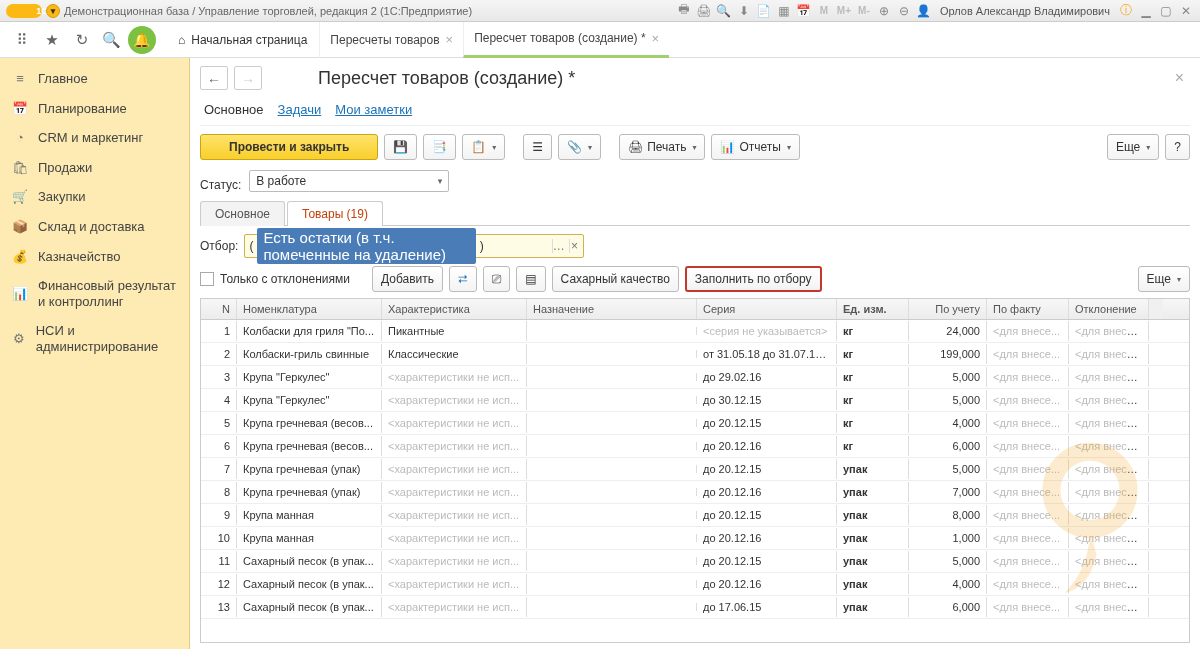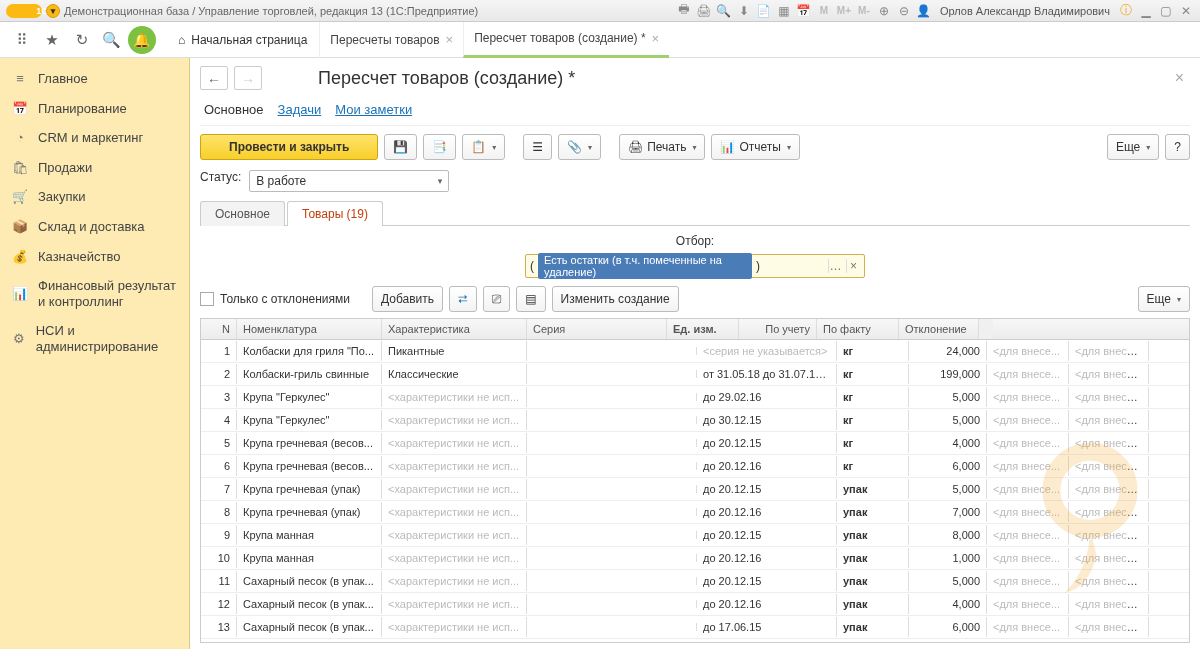--- a/index.html
+++ b/index.html
@@ -31,28 +31,28 @@
 .subnav { display: flex; gap: 14px; padding: 6px 4px 8px 4px; border-bottom: 1px solid #eee; font-size: 13px; }
 .subnav span { color: #1a73b7; cursor: pointer; }
 .subnav span.active { color: #333; text-decoration: none; border-bottom: 0; }
 .subnav span:not(.active) { text-decoration: underline; }
 .toolbar { display: flex; align-items: center; gap: 6px; padding: 8px 0; }
 .btn { height: 26px; border: 1px solid #bbb; background: linear-gradient(#fff,#f3f3f3); border-radius: 3px; display: inline-flex; align-items: center; justify-content: center; padding: 0 8px; font-size: 12px; color: #333; gap: 4px; }
 .btn.yellow { background: linear-gradient(#ffe36b,#f9cf2b); border-color: #c9a416; font-weight: bold; color: #333; padding: 0 28px; }
 .btn .drop { font-size: 8px; color: #666; margin-left: 2px; }
 .toolbar .gap { width: 6px; }
 .toolbar .right { margin-left: auto; display: flex; gap: 6px; }
-.statusline { display: flex; align-items: flex-start; gap: 8px; padding: 2px 0 8px 0; font-size: 12px; }
+.statusline { display: flex; align-items: flex-end; gap: 8px; padding: 2px 0 8px 0; font-size: 12px; }
 .statusline .sel { height: 22px; border: 1px solid #bbb; background: #fff; display: flex; align-items: center; padding: 0 6px; min-width: 200px; justify-content: space-between; border-radius: 2px;}
 .tabs2 { display: flex; border-bottom: 1px solid #ccc; }
 .tabs2 .t { padding: 5px 14px; border: 1px solid #ccc; border-bottom: none; background: #f3f3f3; font-size: 12px; color: #555; border-radius: 3px 3px 0 0; margin-right: 2px; position: relative; top: 1px;}
 .tabs2 .t.active { background: #fff; color: #c2410c; }
-.filterline { display: flex; align-items: center; gap: 6px; padding: 8px 0; flex-direction: column; }
+.filterline { display: flex; align-items: center; gap: 6px; padding: 8px 0; }
 .filterbox { height: 24px; border: 1px solid #d0b050; background: #fffce6; display: flex; align-items: center; padding: 0 4px; gap: 4px; border-radius: 2px; }
-.filterbox .chip { background: #4a7db8; color: #fff; padding: 1px 6px; border-radius: 2px; font-size: 11px; }
+.filterbox .chip { background: #4a7db8; color: #fff; padding: 1px 6px; border-radius: 2px; font-size: 15px; }
 .filterbox input { border: none; background: transparent; width: 60px; outline: none; }
 .filterbox .dots { width: 16px; text-align: center; color: #777; border-left: 1px solid #ddd;}
 .filterbox .x { width: 16px; text-align: center; color: #777; border-left: 1px solid #ddd;}
 .actionline { display: flex; align-items: center; gap: 6px; padding: 0 0 6px 0; }
 .actionline .cb { width: 14px; height: 14px; border: 1px solid #aaa; background: #fff; }
 .actionline .right { margin-left: auto; }
 .btn.red { border: 2px solid #c0392b; }
 .tablewrap { flex: 1; border: 1px solid #ccc; overflow: hidden; display: flex; flex-direction: column; }
 .thead { display: flex; background: linear-gradient(#f7f7f7,#ececec); border-bottom: 1px solid #ccc; }
 .th, .td { padding: 4px 6px; font-size: 11px; overflow: hidden; white-space: nowrap; text-overflow: ellipsis; border-right: 1px solid #ddd; }
@@ -73,21 +73,21 @@
 .watermark { position: absolute; right: 40px; bottom: 30px; width: 140px; height: 180px; opacity: 0.22; pointer-events: none; }
 .watermark svg { width: 100%; height: 100%; }
 .content { position: relative; }
 </style>
 </head>
 <body>
 
 <div class="titlebar">
   <span class="ic one">1C</span>
   <span class="ic two">▾</span>
-  <span>Демонстрационная база / Управление торговлей, редакция 13 (1С:Предприятие)</span>
+  <span>Демонстрационная база / Управление торговлей, редакция 2 (1С:Предприятие)</span>
   <span class="spacer"></span>
   <span class="tbic">🖶</span>
   <span class="tbic">🖨</span>
   <span class="tbic">🔍</span>
   <span class="tbic">⬇</span>
   <span class="tbic">📄</span>
   <span class="tbic">▦</span>
   <span class="tbic">📅</span>
   <span class="tbic m">M</span>
   <span class="tbic m">M+</span>
@@ -222,34 +222,36 @@
     </div>
 
     <div class="actionline">
       <span class="cb"></span>
       <span>Только с отклонениями</span>
       <div style="width:10px"></div>
       <div class="btn">Добавить</div>
       <div class="btn" style="color:#2a7ab8">⮂</div>
       <div class="btn">⎚</div>
       <div class="btn">▤</div>
-      <div class="btn">Изменить создание</div>
+      <div class="btn">Сахарный качество</div>
+      <div class="btn red">Заполнить по отбору</div>
       <div class="right">
         <div class="btn">
             <span>Еще</span>
             <span class="drop">▾</span>
           </div>
       </div>
     </div>
 
     <div class="tablewrap">
       <div class="thead">
         <div class="th col-n">N</div>
         <div class="th col-nom">Номенклатура</div>
         <div class="th col-char">Характеристика</div>
+        <div class="th col-naz">Назначение</div>
         <div class="th col-ser">Серия</div>
         <div class="th col-ed">Ед. изм.</div>
         <div class="th col-uch">По учету</div>
         <div class="th col-fact">По факту</div>
         <div class="th col-otk">Отклонение</div>
         <div class="scrollbar"></div>
       </div>
       <div class="tbody" id="tbody">
           <div class="tr">
             <div class="td col-n">1</div>

